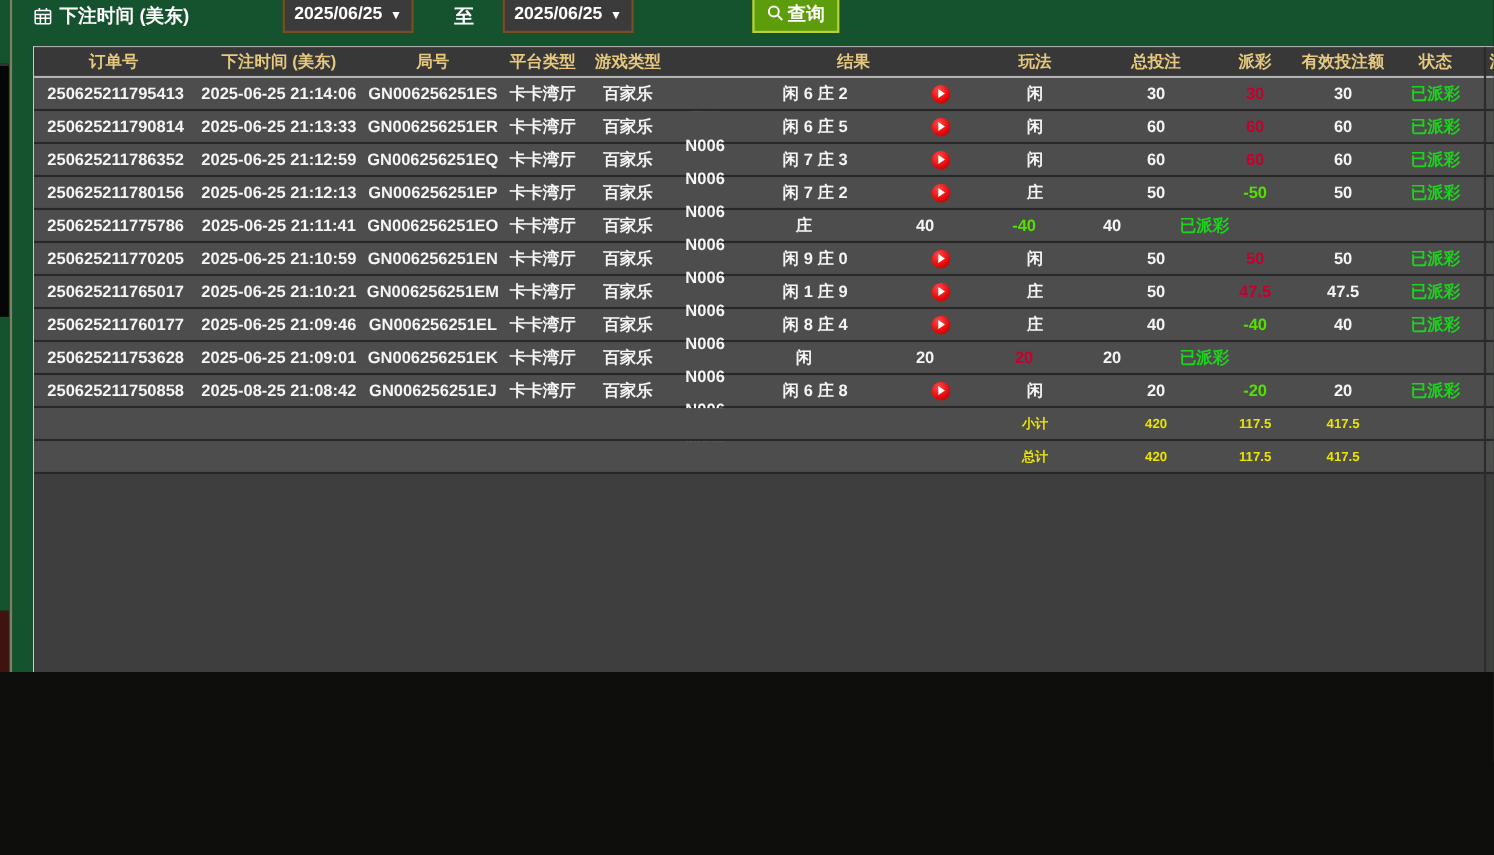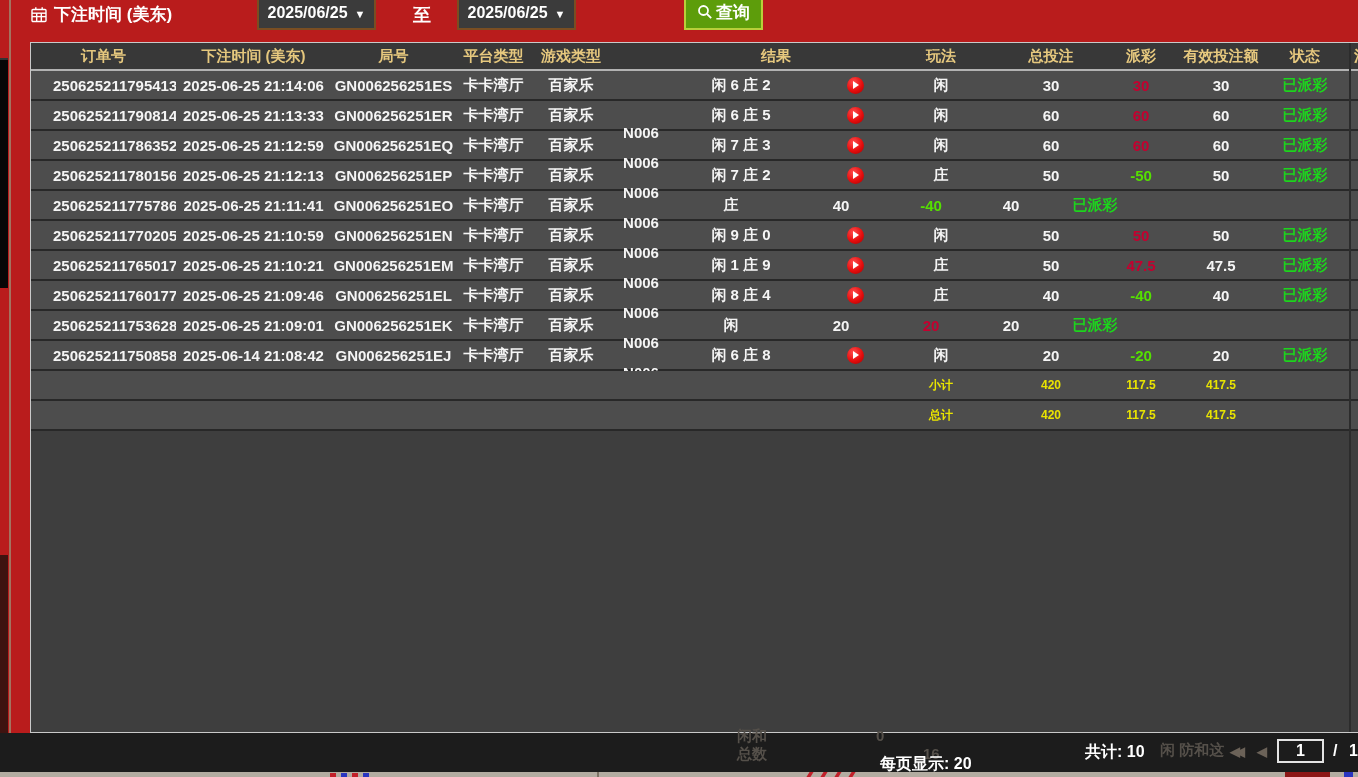--- a/index.html
+++ b/index.html
@@ -1,19 +1,19 @@
 <!DOCTYPE html>
 <html><head>
 <meta charset="utf-8">
 <style>
   * { box-sizing: border-box; margin: 0; padding: 0; }
   html,body { background:#0e0e0d; }
   .screen {
-    position: relative; width: 1358px; height: 777px;
-    background: #b91c1c; overflow: hidden;
+    position: relative; width: 1358px; height: 611px;
+    background: #14532d; overflow: hidden;
     font-family: "Liberation Sans", sans-serif; font-weight: 700;
   }
   
   .lline { position:absolute; left:9px; top:0; width:2px; height:777px; background:#9d8a71; opacity:.8; }
   .lblack { position:absolute; left:0; top:58px; width:8px; height:230px; background:#060606; border-top:2px solid #333; }
   .lred { position:absolute; left:0; top:555px; width:8px; height:217px; background:#3f1310; }
   
   .title { position:absolute; left:30px; top:3px; display:flex; align-items:center; gap:6px; color:#ffffff; font-size:17px; }
   .date-sel {
     position:absolute; top:-4px; width:119px; height:34px;
@@ -39,21 +39,21 @@
   .vline { position:absolute; left:1318px; top:0; width:2px; height:100%; background:#2c2c2c; }
   .thead {
     display:flex; height:28px; background:#383838;
     border-bottom:2px solid #b2b2b2; color:#e6c87e; font-size:15px; flex:none;
   }
   .row {
     display:flex; height:30px; background:#4d4d4d;
     border-bottom:2px solid #282828; color:#f5f5f5; font-size:15px; flex:none;
   }
   .cell { display:flex; align-items:center; justify-content:center; height:100%; flex:none; overflow:hidden; white-space:nowrap; }
-  .c-order{width:145px; justify-content:flex-start; padding-left:22px;}
+  .c-order{width:145px; justify-content:flex-start; padding-left:12px;}
   .thead .c-order{justify-content:center; padding-left:0;}
   .c-time{width:155px;} .c-round{width:125px;} .c-platform{width:75px;}
   .c-game{width:80px;} .c-table{width:60px;margin-top:47px;} .c-result{width:210px; justify-content:flex-start;}
   .c-play{width:120px;} .c-total{width:100px;} .c-payout{width:80px;}
   .c-valid{width:80px;} .c-status{width:88px;} .c-clip{width:40px;}
   .res-text{ width:140px; text-align:center; }
   .play {
     width:17px; height:17px; border-radius:50%; margin-left:36px; position:relative;
     background: radial-gradient(circle at 38% 30%, #ff4c4c 0%, #e60d0d 55%, #a30000 100%);
     cursor:pointer;
@@ -315,21 +315,21 @@
           <div class="cell c-play">闲</div>
           <div class="cell c-total">20</div>
           <div class="cell c-payout pos">20</div>
           <div class="cell c-valid">20</div>
           <div class="cell c-status st">已派彩</div>
           <div class="cell c-clip"></div>
         </div>
 
         <div class="row">
           <div class="cell c-order">250625211750858</div>
-          <div class="cell c-time">2025-06-14 21:08:42</div>
+          <div class="cell c-time">2025-08-25 21:08:42</div>
           <div class="cell c-round">GN006256251EJ</div>
           <div class="cell c-platform">卡卡湾厅</div>
           <div class="cell c-game">百家乐</div>
           <div class="cell c-table">N006</div>
           <div class="cell c-result">
             <span class="res-text">闲 6 庄 8</span>
             <span class="play"></span>
           </div>
           <div class="cell c-play">闲</div>
           <div class="cell c-total">20</div>

